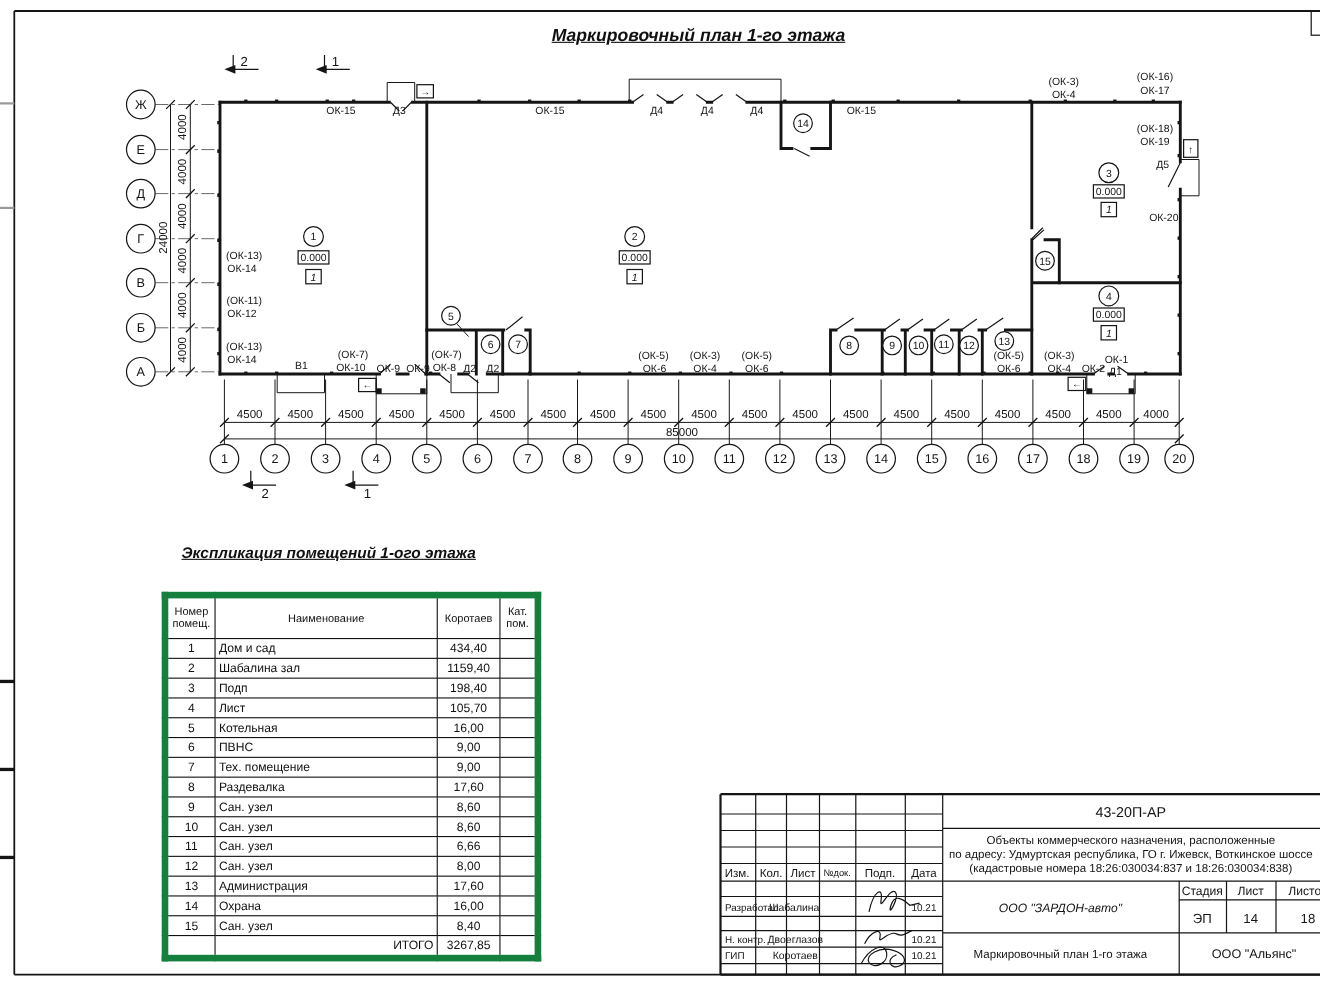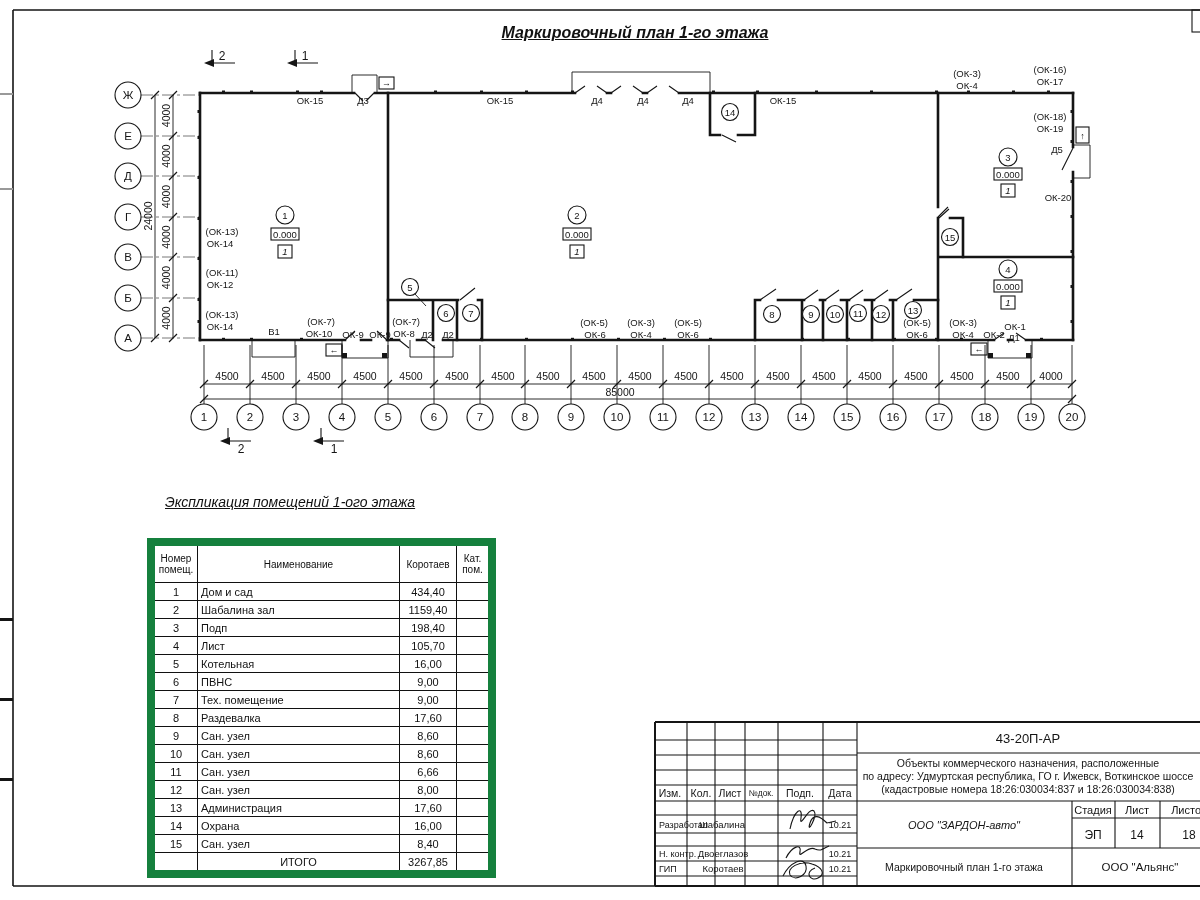--- a/index.html
+++ b/index.html
@@ -15,28 +15,28 @@
   .lbl{font-size:9.5px;text-anchor:middle;}
   .dim{font-size:10.5px;text-anchor:middle;}
   .axc{fill:#fff;stroke:#151515;stroke-width:1.1;}
   .axt{font-size:11.5px;text-anchor:middle;}
   .smt{font-size:9.5px;text-anchor:middle;}
   .sec{font-size:12px;text-anchor:middle;}
   .stx{text-anchor:middle;}
   .title-main{position:absolute;left:380px;top:24px;width:510px;text-align:center;
       font-size:16px;font-style:italic;font-weight:600;text-decoration:underline;}
   .title-table{position:absolute;left:165px;top:494px;font-size:14px;font-style:italic;
-      font-weight:400;text-decoration:underline;}
+      font-weight:700;text-decoration:underline;}
   table.expl{position:absolute;left:147px;top:538px;border-collapse:collapse;table-layout:fixed;
-      width:306px;border:8px solid #15803d;}
+      width:306px;border:6px solid #15803d;}
   table.expl td{border:1px solid #111;padding:0 3px;font-size:11px;height:17px;
       white-space:nowrap;overflow:hidden;}
   table.expl tr.hdr td{height:36px;text-align:center;font-size:10px;line-height:11px;}
   td.c{text-align:center;}
-  td.r{text-align:center;}
+  td.r{text-align:right;}
 </style>
 </head>
 <body>
 
 <div class="page">
 
 <svg width="1200" height="900" viewBox="0 0 1200 900">
 
   <g>
     <path d="M13,10 H1200 M13,886 H1200 M13,10 V886" stroke="#151515" stroke-width="1.6" fill="none"></path>

